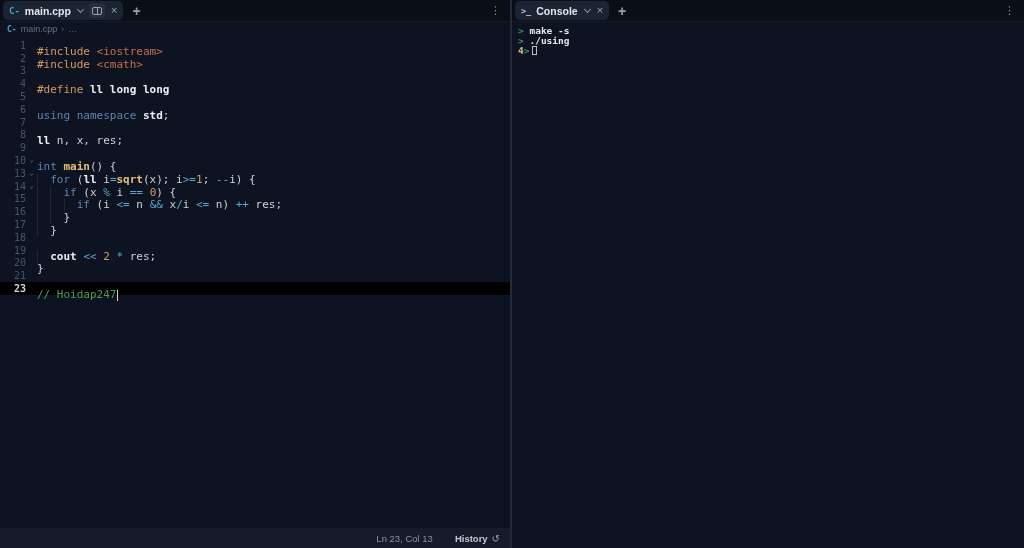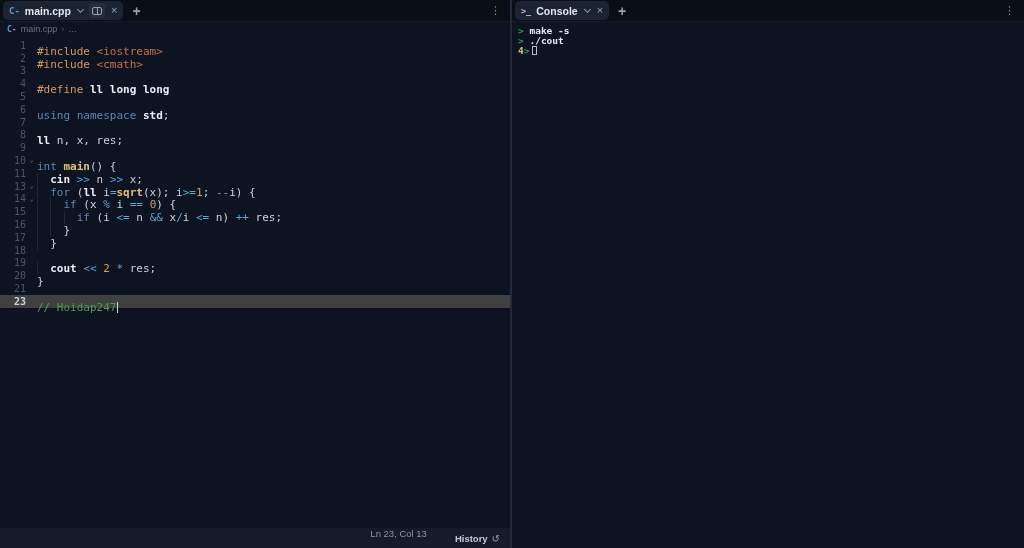--- a/index.html
+++ b/index.html
@@ -24,39 +24,39 @@
   .kebab { margin-left:auto; color:#8d96a5; font-size:11px; letter-spacing:0; padding:0 3px; }
   .term-glyph { font-family:"DejaVu Sans Mono", monospace; font-size:8.5px; color:#c3cad6; font-weight:bold; }
 
   
   .breadcrumb { height:14px; flex:none; display:flex; align-items:center; gap:4px; padding:0 8px 0 7px; font-size:9px; color:#687283; background:#0d1320; }
   .crumb-sep { color:#555f6f; }
 
   
   .editor { flex:1; overflow:hidden; padding-top:3px; font-family:"DejaVu Sans Mono", monospace; font-size:11px; position:relative; }
   .code-line { display:flex; align-items:center; height:12.8px; white-space:pre; }
-  .code-line.current { background:#404040; }
+  .code-line.current { background:#000000; }
   .gutter-num { width:26px; flex:none; text-align:right; font-size:10px; color:#49556a; }
   .code-line.current .gutter-num { color:#cdd5e0; font-weight:bold; }
   .fold-col { width:11px; flex:none; text-align:center; font-size:7px; color:#5d687d; color:#5c677c; line-height:12.8px; }
   .code-text { white-space:pre; color:#ccd3dd;margin-top:12px; }
   .t-pln { color:#ccd3dd; }
   .t-dir { color:#d7995f; }
   .t-str { color:#c96f4d; }
   .t-kw  { color:#5f86b3; }
   .t-fn  { color:#e2c076; font-weight:bold; }
   .t-op  { color:#5aa7d3; }
   .t-num { color:#cfa05e; }
   .t-bold{ color:#e9edf3; font-weight:bold; }
   .t-cmt { color:#4c9b55; }
   .t-ind { box-shadow: inset 1px 0 0 #1c2737; }
   .caret { display:inline-block; width:1px; height:11px; background:#cfd6e0; vertical-align:middle; margin-left:0.5px; }
 
   
-  .statusbar { height:20px; flex:none; display:flex; justify-content:flex-end; gap:28px; padding:0 10px; background:#151b28; font-size:9.5px; color:#8a93a2; }
+  .statusbar { height:20px; flex:none; display:flex; align-items:center; justify-content:flex-end; gap:22px; padding:0 10px; background:#151b28; font-size:9.5px; color:#8a93a2; }
   .history-wrap { display:flex; align-items:center; gap:4px; color:#c2c9d4; font-weight:bold; }
   .history-icon { color:#97a0af; font-size:10px; font-weight:normal; }
 
   
   .console-body { flex:1; padding:4px 6px 0 6px; font-family:"DejaVu Sans Mono", monospace; font-size:9.5px; line-height:10px; color:#dde3ea; }
   .console-line { white-space:pre; height:10px; }
   .c-prompt { color:#3a9e4d; font-weight:bold; }
   .c-cmd, .c-input { color:#e3e8ee; font-weight:bold; }
   .c-out { color:#d7be85; font-weight:bold; }
   .c-cursor { display:inline-block; width:5px; height:9px; border:1px solid #b4bdc9; vertical-align:-1px; margin-left:3px; }
@@ -93,21 +93,20 @@
         <div class="code-line"><span class="gutter-num">1</span><span class="fold-col"></span><span class="code-text"><span class="t-dir">#include</span><span class="t-pln"> </span><span class="t-str">&lt;iostream&gt;</span></span></div>
         <div class="code-line"><span class="gutter-num">2</span><span class="fold-col"></span><span class="code-text"><span class="t-dir">#include</span><span class="t-pln"> </span><span class="t-str">&lt;cmath&gt;</span></span></div>
         <div class="code-line"><span class="gutter-num">3</span><span class="fold-col"></span><span class="code-text"></span></div>
         <div class="code-line"><span class="gutter-num">4</span><span class="fold-col"></span><span class="code-text"><span class="t-dir">#define</span><span class="t-pln"> </span><span class="t-bold">ll</span><span class="t-pln"> </span><span class="t-bold">long long</span></span></div>
         <div class="code-line"><span class="gutter-num">5</span><span class="fold-col"></span><span class="code-text"></span></div>
         <div class="code-line"><span class="gutter-num">6</span><span class="fold-col"></span><span class="code-text"><span class="t-kw">using</span><span class="t-pln"> </span><span class="t-kw">namespace</span><span class="t-pln"> </span><span class="t-bold">std</span><span class="t-pln">;</span></span></div>
         <div class="code-line"><span class="gutter-num">7</span><span class="fold-col"></span><span class="code-text"></span></div>
         <div class="code-line"><span class="gutter-num">8</span><span class="fold-col"></span><span class="code-text"><span class="t-bold">ll</span><span class="t-pln"> n, x, res;</span></span></div>
         <div class="code-line"><span class="gutter-num">9</span><span class="fold-col"></span><span class="code-text"></span></div>
         <div class="code-line"><span class="gutter-num">10</span><span class="fold-col">⌄</span><span class="code-text"><span class="t-kw">int</span><span class="t-pln"> </span><span class="t-fn">main</span><span class="t-pln">() {</span></span></div>
-        <div class="code-line"><span class="gutter-num">11</span><span class="fold-col"></span><span class="code-text"><span class="t-ind">  </span><span class="t-bold">cin</span><span class="t-pln"> </span><span class="t-op">&gt;&gt;</span><span class="t-pln"> n </span><span class="t-op">&gt;&gt;</span><span class="t-pln"> x;</span></span></div>
         <div class="code-line"><span class="gutter-num">13</span><span class="fold-col">⌄</span><span class="code-text"><span class="t-ind">  </span><span class="t-kw">for</span><span class="t-pln"> (</span><span class="t-bold">ll</span><span class="t-pln"> i</span><span class="t-op">=</span><span class="t-fn">sqrt</span><span class="t-pln">(x); i</span><span class="t-op">&gt;=</span><span class="t-num">1</span><span class="t-pln">; </span><span class="t-op">--</span><span class="t-pln">i) {</span></span></div>
         <div class="code-line"><span class="gutter-num">14</span><span class="fold-col">⌄</span><span class="code-text"><span class="t-ind">  </span><span class="t-ind">  </span><span class="t-kw">if</span><span class="t-pln"> (x </span><span class="t-op">%</span><span class="t-pln"> i </span><span class="t-op">==</span><span class="t-pln"> </span><span class="t-num">0</span><span class="t-pln">) {</span></span></div>
         <div class="code-line"><span class="gutter-num">15</span><span class="fold-col"></span><span class="code-text"><span class="t-ind">  </span><span class="t-ind">  </span><span class="t-ind">  </span><span class="t-kw">if</span><span class="t-pln"> (i </span><span class="t-op">&lt;=</span><span class="t-pln"> n </span><span class="t-op">&amp;&amp;</span><span class="t-pln"> x</span><span class="t-op">/</span><span class="t-pln">i </span><span class="t-op">&lt;=</span><span class="t-pln"> n) </span><span class="t-op">++</span><span class="t-pln"> res;</span></span></div>
         <div class="code-line"><span class="gutter-num">16</span><span class="fold-col"></span><span class="code-text"><span class="t-ind">  </span><span class="t-ind">  </span><span class="t-pln">}</span></span></div>
         <div class="code-line"><span class="gutter-num">17</span><span class="fold-col"></span><span class="code-text"><span class="t-ind">  </span><span class="t-pln">}</span></span></div>
         <div class="code-line"><span class="gutter-num">18</span><span class="fold-col"></span><span class="code-text"></span></div>
         <div class="code-line"><span class="gutter-num">19</span><span class="fold-col"></span><span class="code-text"><span class="t-ind">  </span><span class="t-bold">cout</span><span class="t-pln"> </span><span class="t-op">&lt;&lt;</span><span class="t-pln"> </span><span class="t-num">2</span><span class="t-pln"> </span><span class="t-op">*</span><span class="t-pln"> res;</span></span></div>
         <div class="code-line"><span class="gutter-num">20</span><span class="fold-col"></span><span class="code-text"><span class="t-pln">}</span></span></div>
         <div class="code-line"><span class="gutter-num">21</span><span class="fold-col"></span><span class="code-text"></span></div>
         <div class="code-line current"><span class="gutter-num">23</span><span class="fold-col"></span><span class="code-text"><span class="t-cmt">// Hoidap247</span><span class="caret"></span></span></div>
@@ -130,18 +129,18 @@
         <span class="tab-label">Console</span>
         <span class="chev"></span>
         <span class="tab-close">×</span>
       </div>
       <span class="plus-btn">+</span>
       <span class="kebab">⋮</span>
     </div>
 
     <div class="console-body" id="console-lines">
         <div class="console-line"><span class="c-prompt">&gt; </span><span class="c-cmd">make -s</span></div>
-        <div class="console-line"><span class="c-prompt">&gt; </span><span class="c-cmd">./cout</span></div>
+        <div class="console-line"><span class="c-prompt">&gt; </span><span class="c-cmd">./using</span></div>
         <div class="console-line"><span class="c-out">4</span><span class="c-prompt">&gt;</span><span class="c-cursor"></span></div>
       </div>
   </div>
 
 </div>
 
 </body></html>

